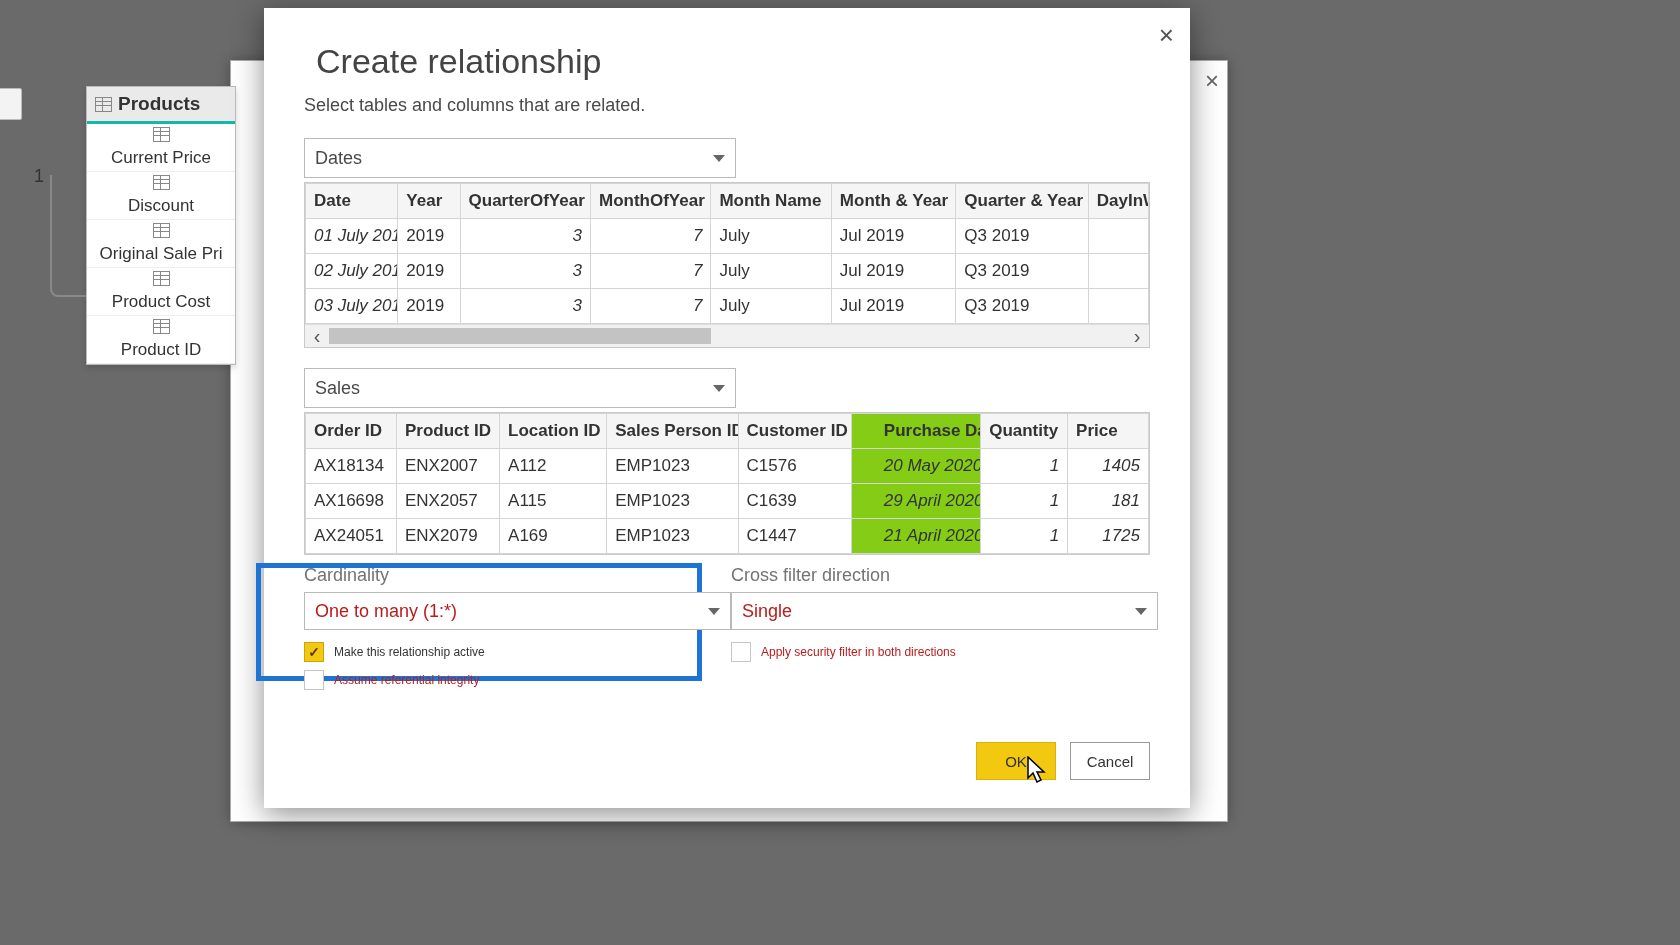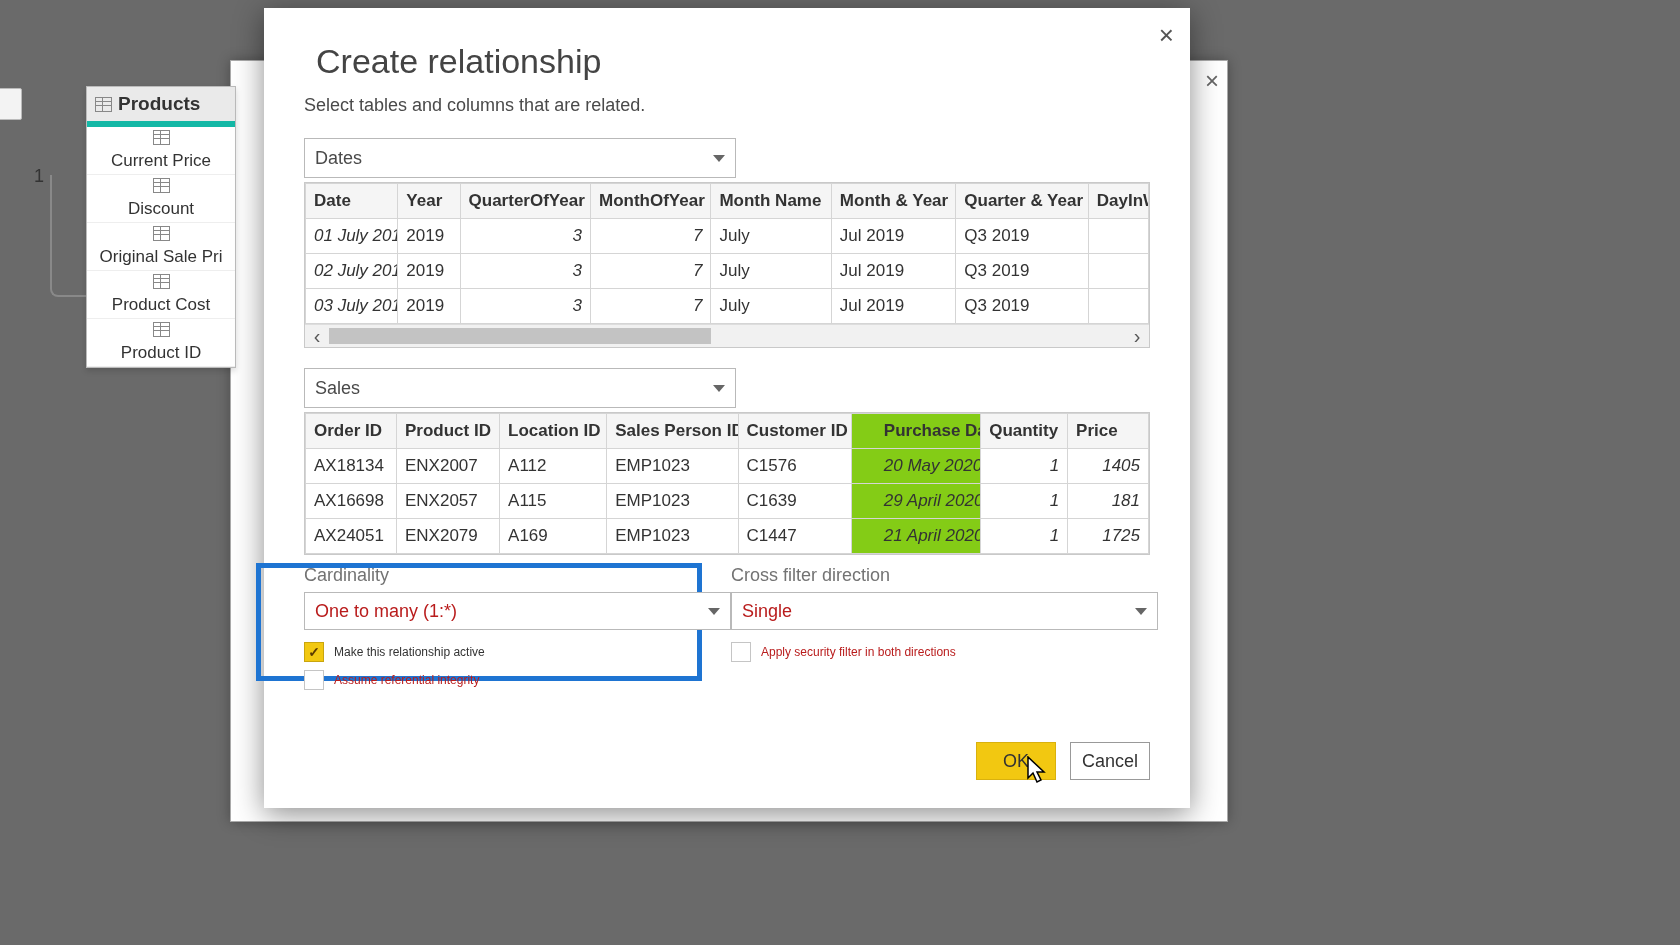--- a/index.html
+++ b/index.html
@@ -71,21 +71,21 @@
     width: 148px;
     background: #fff;
     border: 1px solid #bbb;
     box-shadow: 0 3px 6px rgba(0,0,0,0.15);
     font-size: 17px;
   }
   .field-header {
     background: #EAEAEA;
     padding: 6px 8px;
     font-weight: 600;
-    border-bottom: 6px solid #14b8a6;
+    border-bottom: 3px solid #14b8a6;
     display: flex;
     align-items: center;
     gap: 6px;
     font-size: 19px;
   }
   .field-row {
     padding: 3px 8px;
     display: flex;
     align-items: center;
     gap: 6px;
@@ -287,21 +287,21 @@
     bottom: 28px;
     right: 40px;
     display: flex;
     gap: 14px;
   }
   .btn {
     min-width: 78px;
     height: 36px;
     border: 1px solid #999;
     background: #fff;
-    font-size: 18px;
+    font-size: 15px;
     display: flex;
     align-items: center;
     justify-content: center;
     cursor: pointer;
   }
   .btn.primary {
     background: #F2C811;
     border-color: #D9B10E;
     font-weight: 500;
   }

